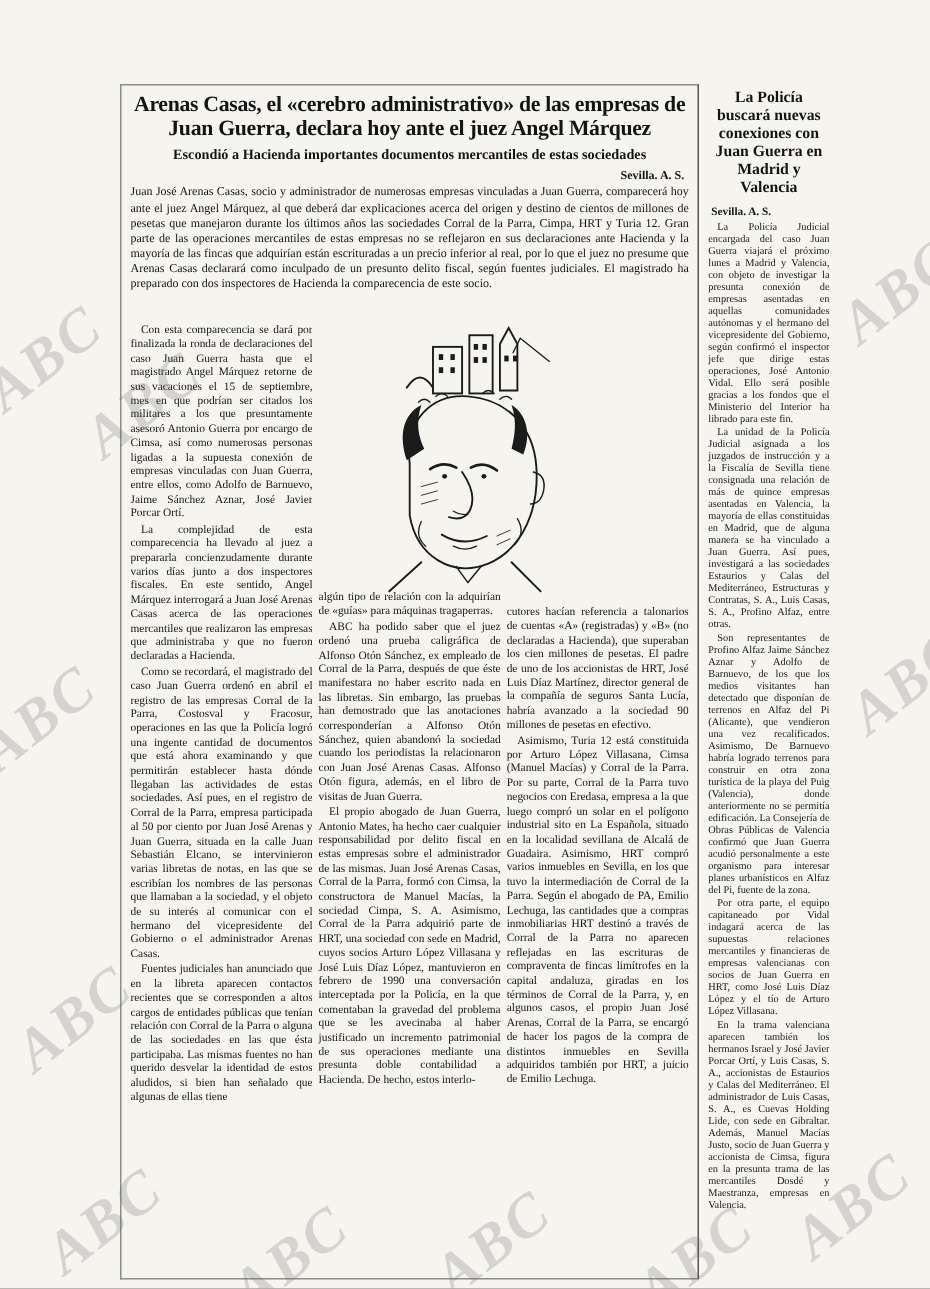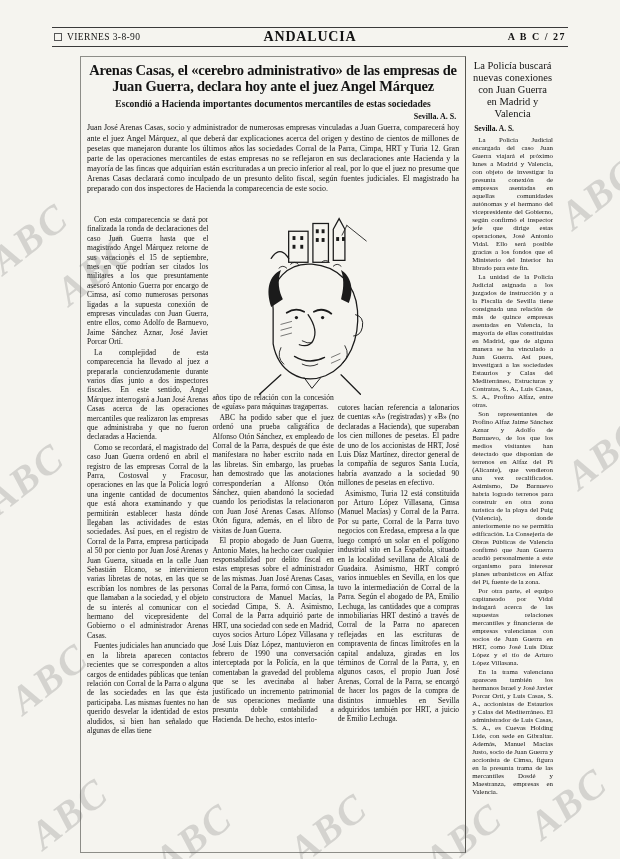--- a/index.html
+++ b/index.html
@@ -44,46 +44,38 @@
   .spacer-3 { height:188px; }
 
   .illustration {
     position:absolute; left:126px; top:-4px; width:194px; height:186px;
     pointer-events:none;
   }
   .illustration svg { width:100%; height:100%; }
 
   
   .sidebar { width:87px; box-sizing:border-box; padding:4px 0 0 6px; overflow:hidden; }
-  .sb-headline { font-size:10.5px; font-weight:normal; text-align:center; line-height:1.14; margin:0 0 4px 0; }
+  .sb-headline { font-size:10.5px; font-weight:bold; text-align:center; line-height:1.14; margin:0 0 4px 0; }
   .sb-byline   { font-size:7.5px; font-weight:bold; margin:3px 0 3px 2px; }
   .sb-body { font-size:6.9px; line-height:1.16; text-align:justify; }
   .sb-body p { margin:0 0 1px 0; text-indent:6px; }
 
   
   .watermark-layer { position:absolute; inset:0; pointer-events:none; z-index:6; }
   .watermark-layer span {
     position:absolute; font-family:"Liberation Serif",serif;
     font-weight:bold; font-style:italic; font-size:40px; letter-spacing:2px;
     color:rgba(95,95,95,0.22); transform:rotate(-38deg); white-space:nowrap;
   }
 </style>
 </head>
 <body>
 
 <div class="page">
 
-  <div class="header">
-    <span class="date">
-      <span class="corner-square"></span>
-      <span>VIERNES 3-8-90</span>
-    </span>
-    <span class="section">ANDALUCIA</span>
-    <span class="pagenum">A B C / 27</span>
-  </div>
 
   <div class="content">
 
     <div class="main">
       <div class="headline">Arenas Casas, el «cerebro administrativo» de las empresas de Juan Guerra, declara hoy ante el juez Angel Márquez</div>
       <div class="subhead">Escondió a Hacienda importantes documentos mercantiles de estas sociedades</div>
       <div class="byline">Sevilla. A. S.</div>
       <p class="lead">Juan José Arenas Casas, socio y administrador de numerosas empresas vinculadas a Juan Guerra, comparecerá hoy ante el juez Angel Márquez, al que deberá dar explicaciones acerca del origen y destino de cientos de millones de pesetas que manejaron durante los últimos años las sociedades Corral de la Parra, Cimpa, HRT y Turia 12. Gran parte de las operaciones mercantiles de estas empresas no se reflejaron en sus declaraciones ante Hacienda y la mayoría de las fincas que adquirían están escrituradas a un precio inferior al real, por lo que el juez no presume que Arenas Casas declarará como inculpado de un presunto delito fiscal, según fuentes judiciales. El magistrado ha preparado con dos inspectores de Hacienda la comparecencia de este socio.</p>
 
       <div class="columns">
@@ -142,21 +134,21 @@
 
         <div class="col">
           <p>Con esta comparecencia se dará por finalizada la ronda de declaraciones del caso Juan Guerra hasta que el magistrado Angel Márquez retorne de sus vacaciones el 15 de septiembre, mes en que podrían ser citados los militares a los que presuntamente asesoró Antonio Guerra por encargo de Cimsa, así como numerosas personas ligadas a la supuesta conexión de empresas vinculadas con Juan Guerra, entre ellos, como Adolfo de Barnuevo, Jaime Sánchez Aznar, José Javier Porcar Ortí.</p>
           <p>La complejidad de esta comparecencia ha llevado al juez a prepararla concienzudamente durante varios días junto a dos inspectores fiscales. En este sentido, Angel Márquez interrogará a Juan José Arenas Casas acerca de las operaciones mercantiles que realizaron las empresas que administraba y que no fueron declaradas a Hacienda.</p>
           <p>Como se recordará, el magistrado del caso Juan Guerra ordenó en abril el registro de las empresas Corral de la Parra, Costosval y Fracosur, operaciones en las que la Policía logró una ingente cantidad de documentos que está ahora examinando y que permitirán establecer hasta dónde llegaban las actividades de estas sociedades. Así pues, en el registro de Corral de la Parra, empresa participada al 50 por ciento por Juan José Arenas y Juan Guerra, situada en la calle Juan Sebastián Elcano, se intervinieron varias libretas de notas, en las que se escribían los nombres de las personas que llamaban a la sociedad, y el objeto de su interés al comunicar con el hermano del vicepresidente del Gobierno o el administrador Arenas Casas.</p>
           <p>Fuentes judiciales han anunciado que en la libreta aparecen contactos recientes que se corresponden a altos cargos de entidades públicas que tenían relación con Corral de la Parra o alguna de las sociedades en las que ésta participaba. Las mismas fuentes no han querido desvelar la identidad de estos aludidos, si bien han señalado que algunas de ellas tiene</p>
         </div>
 
         <div class="col">
           <div class="spacer-2"></div>
-          <p class="no-indent">años tipo de relación con la concesión de «guías» para máquinas tragaperras.</p>
+          <p class="no-indent">algún tipo de relación con la adquirían de «guías» para máquinas tragaperras.</p>
           <p>ABC ha podido saber que el juez ordenó una prueba caligráfica de Alfonso Otón Sánchez, ex empleado de Corral de la Parra, después de que éste manifestara no haber escrito nada en las libretas. Sin embargo, las pruebas han demostrado que las anotaciones corresponderían a Alfonso Otón Sánchez, quien abandonó la sociedad cuando los periodistas la relacionaron con Juan José Arenas Casas. Alfonso Otón figura, además, en el libro de visitas de Juan Guerra.</p>
           <p>El propio abogado de Juan Guerra, Antonio Mates, ha hecho caer cualquier responsabilidad por delito fiscal en estas empresas sobre el administrador de las mismas. Juan José Arenas Casas, Corral de la Parra, formó con Cimsa, la constructora de Manuel Macías, la sociedad Cimpa, S. A. Asimismo, Corral de la Parra adquirió parte de HRT, una sociedad con sede en Madrid, cuyos socios Arturo López Villasana y José Luis Díaz López, mantuvieron en febrero de 1990 una conversación interceptada por la Policía, en la que comentaban la gravedad del problema que se les avecinaba al haber justificado un incremento patrimonial de sus operaciones mediante una presunta doble contabilidad a Hacienda. De hecho, estos interlo-</p>
         </div>
 
         <div class="col">
           <div class="spacer-3"></div>
           <p class="no-indent">cutores hacían referencia a talonarios de cuentas «A» (registradas) y «B» (no declaradas a Hacienda), que superaban los cien millones de pesetas. El padre de uno de los accionistas de HRT, José Luis Díaz Martínez, director general de la compañía de seguros Santa Lucía, habría avanzado a la sociedad 90 millones de pesetas en efectivo.</p>
           <p>Asimismo, Turia 12 está constituida por Arturo López Villasana, Cimsa (Manuel Macías) y Corral de la Parra. Por su parte, Corral de la Parra tuvo negocios con Eredasa, empresa a la que luego compró un solar en el polígono industrial sito en La Española, situado en la localidad sevillana de Alcalá de Guadaira. Asimismo, HRT compró varios inmuebles en Sevilla, en los que tuvo la intermediación de Corral de la Parra. Según el abogado de PA, Emilio Lechuga, las cantidades que a compras inmobiliarias HRT destinó a través de Corral de la Parra no aparecen reflejadas en las escrituras de compraventa de fincas limítrofes en la capital andaluza, giradas en los términos de Corral de la Parra, y, en algunos casos, el propio Juan José Arenas, Corral de la Parra, se encargó de hacer los pagos de la compra de distintos inmuebles en Sevilla adquiridos también por HRT, a juicio de Emilio Lechuga.</p>
         </div>
       </div>

